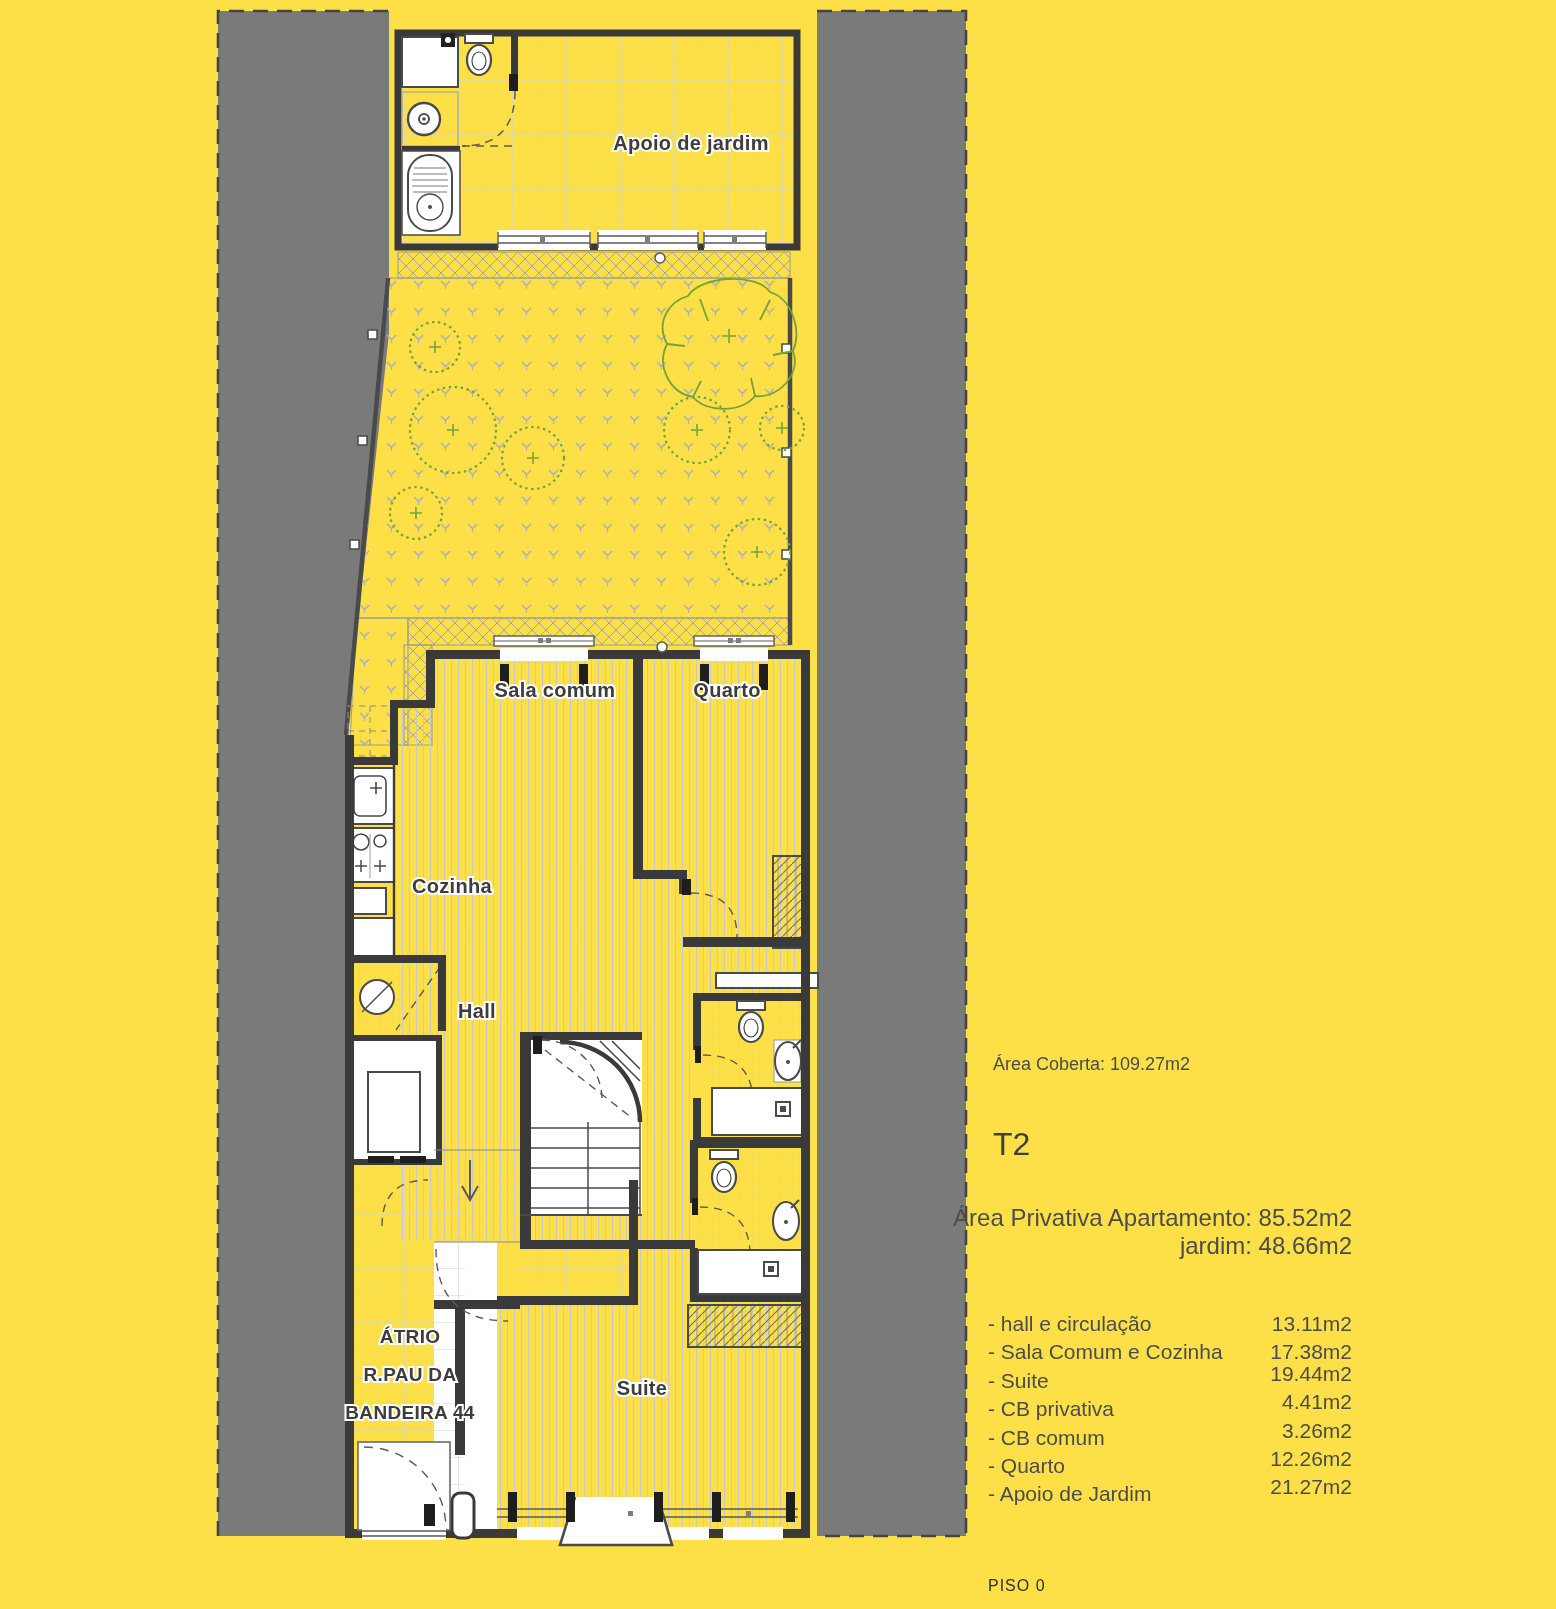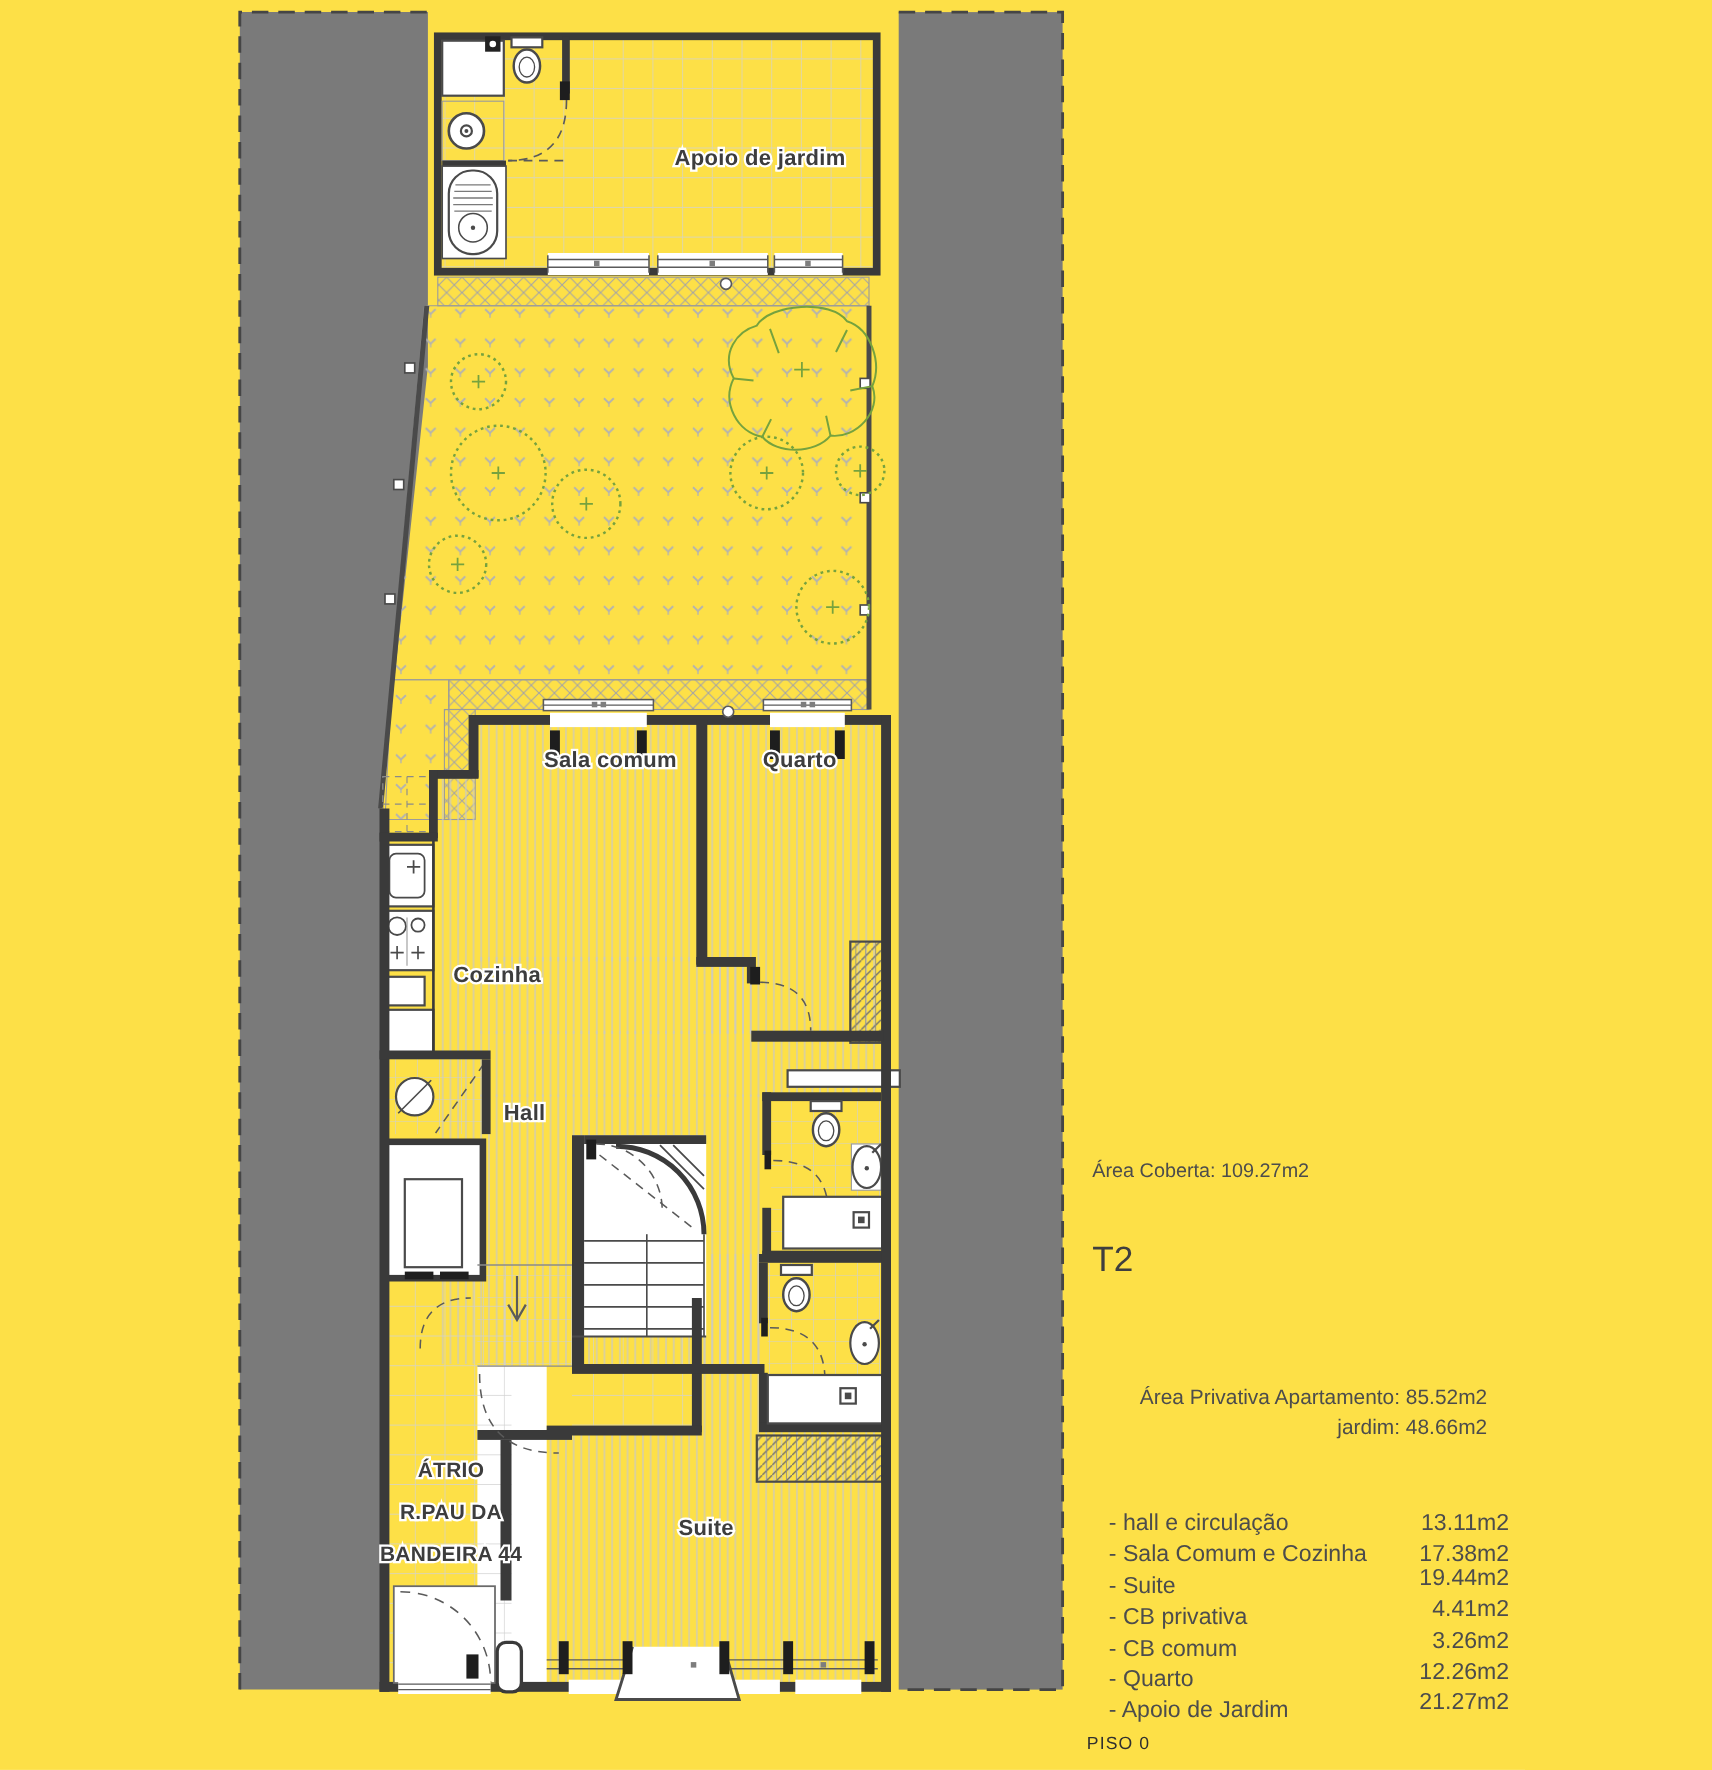--- a/index.html
+++ b/index.html
@@ -5,22 +5,22 @@
   html,body{margin:0;padding:0;background:#ffffff;}
   #page{position:relative;width:1556px;height:1609px;background:#fde047;overflow:hidden;
         font-family:"Liberation Sans",sans-serif;}
   #plan-svg{position:absolute;left:0;top:0;}
   .room-label{font-family:"Liberation Sans",sans-serif;font-size:20px;font-weight:700;
               fill:#3d3d3d;letter-spacing:.3px;paint-order:stroke;stroke:#ffffff;stroke-width:4px;}
   .atrio-label{font-size:19px;}
   .info{position:absolute;color:#4c4c4c;}
   .area-coberta{left:993px;top:1054px;font-size:18px;}
   .t2{left:993px;top:1126px;font-size:32px;color:#3f3f3f;}
-  .priv-block{left:850px;top:1257px;width:502px;text-align:right;font-size:19px;line-height:28px;}
-  .rooms-list{left:988px;top:1373px;width:364px;font-size:21px;margin-left:20px;}
+  .priv-block{left:850px;top:1204px;width:502px;text-align:right;font-size:24px;line-height:28px;}
+  .rooms-list{left:988px;top:1312px;width:364px;font-size:21px;}
   .room-row{display:flex;justify-content:space-between;height:28.4px;align-items:baseline;}
   .room-row .val{position:relative;}
   .room-row:nth-child(n+3) .val{top:-7px;}
   .piso{left:988px;top:1577px;font-size:16px;font-weight:400;letter-spacing:1px;color:#2f2f2f;}
 </style>
 </head>
 <body>
 
 <div id="page">
 

